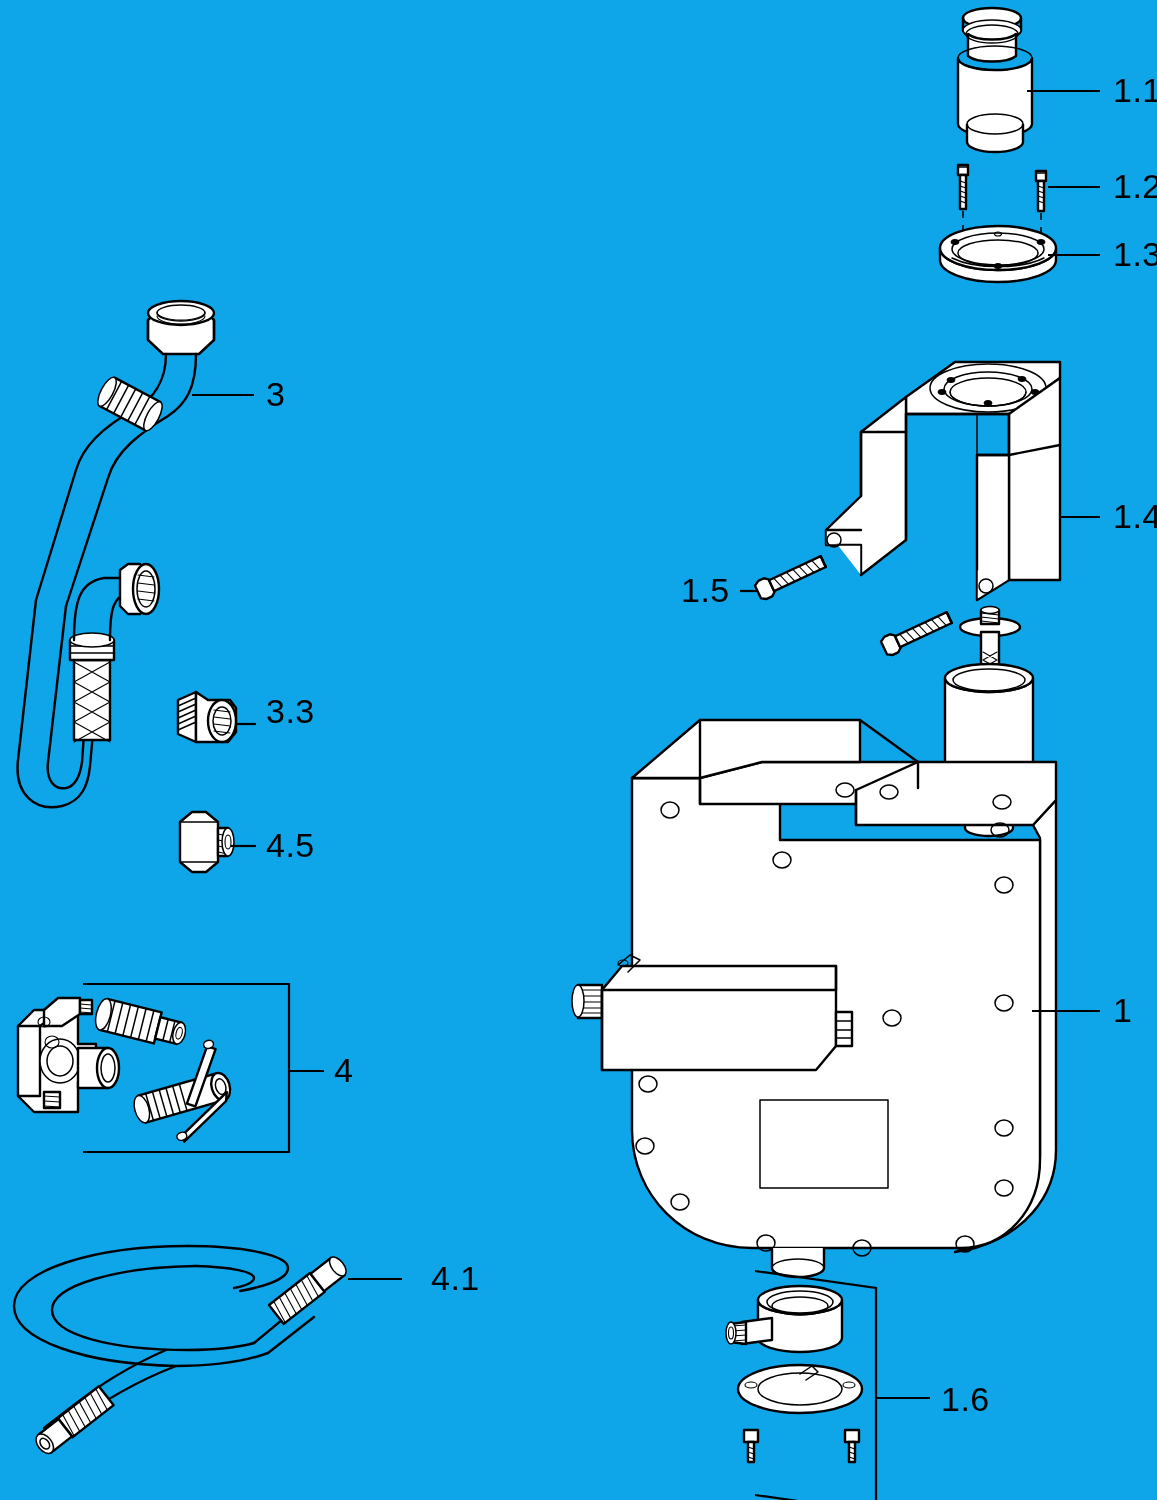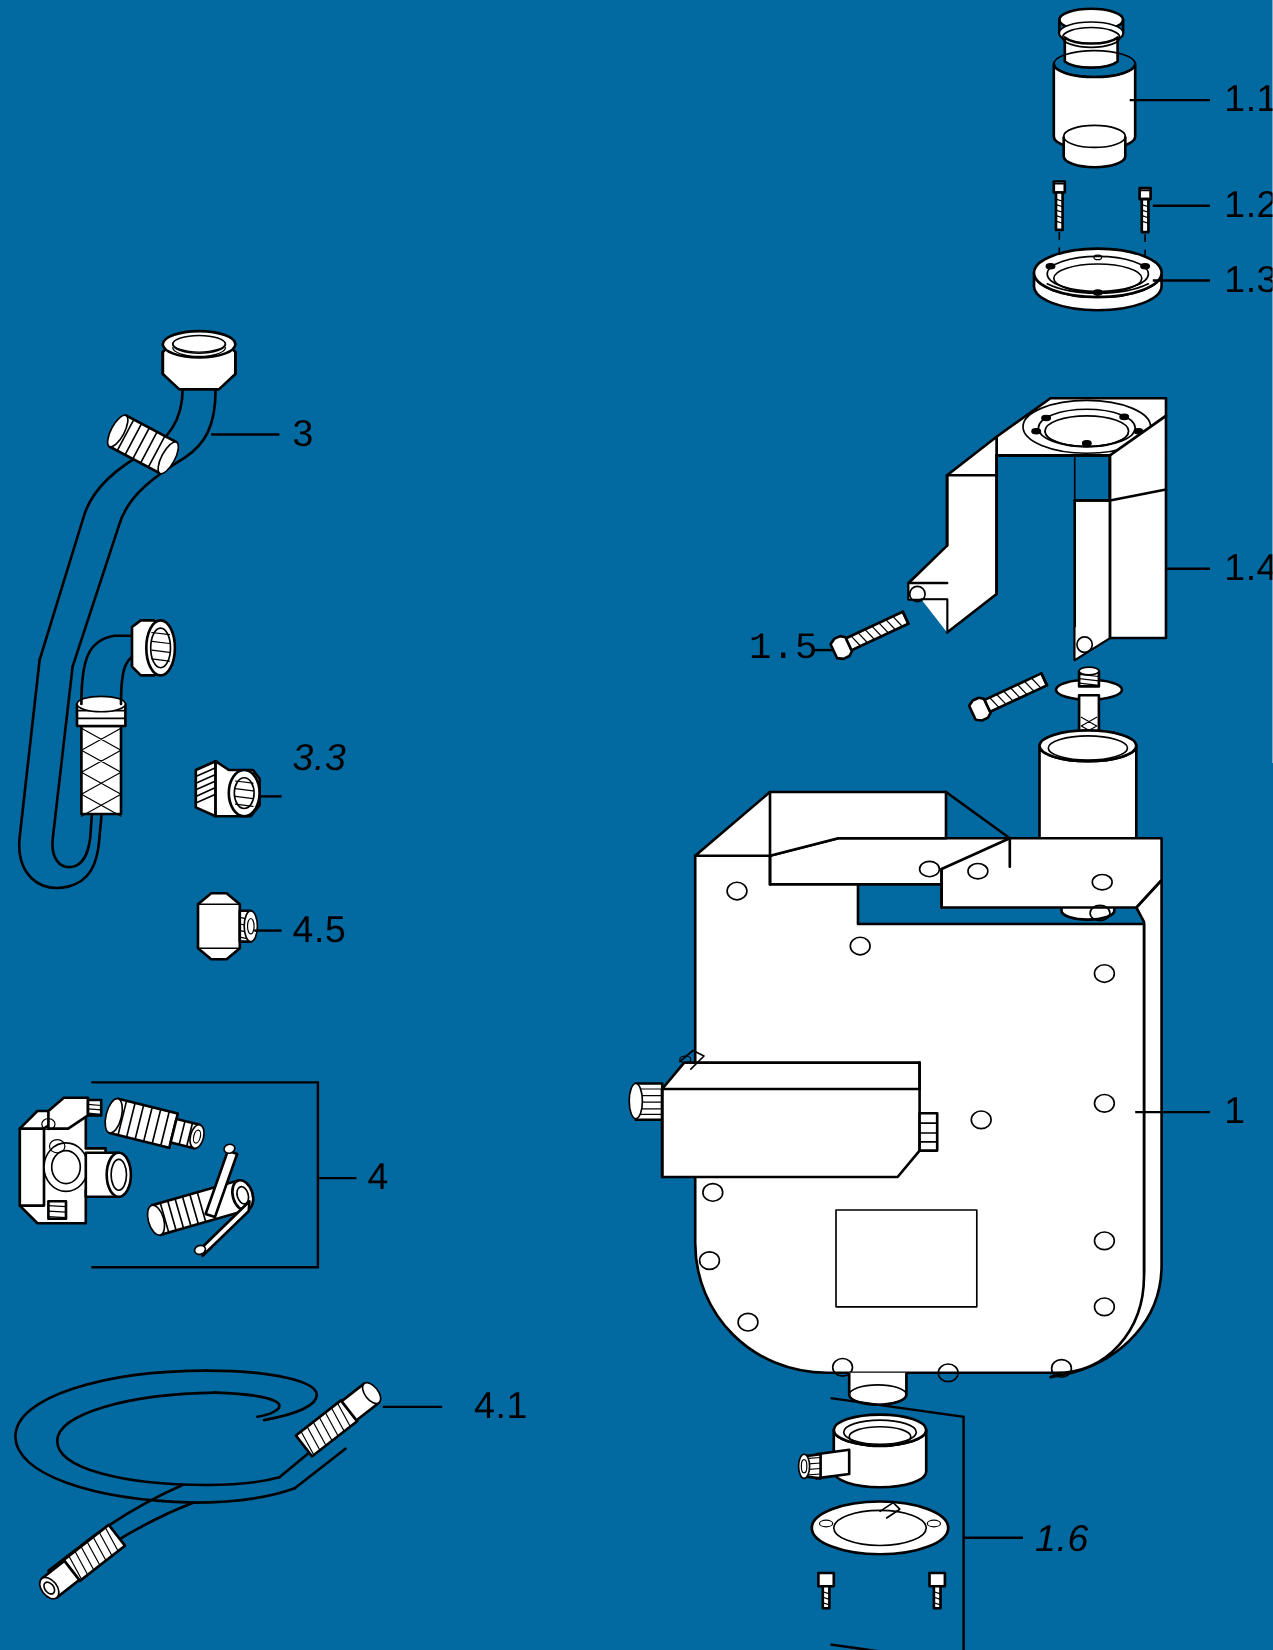--- a/index.html
+++ b/index.html
@@ -8,21 +8,21 @@
     padding: 0;
     background: #ffffff;
   }
   body {
     font-family: "Liberation Sans", sans-serif;
   }
   #sheet {
     position: relative;
     width: 1157px;
     height: 1500px;
-    background: #0369a1;
+    background: #0ea5e9;
     overflow: hidden;
   }
   #sheet svg {
     position: absolute;
     top: 0;
     left: 0;
   }
   .label {
     position: absolute;
     font-family: "Liberation Sans", sans-serif;
@@ -454,22 +454,22 @@
     <line class="lead" x1="231" y1="846" x2="256" y2="846"></line>
     <line class="lead" x1="289" y1="1071" x2="324" y2="1071"></line>
     <line class="lead" x1="348" y1="1279" x2="402" y2="1279"></line>
   </g>
 </svg>
 
 <div class="label" style="left:1113px; top:73px;">1.1</div>
 <div class="label" style="left:1113px; top:169px;">1.2</div>
 <div class="label" style="left:1113px; top:237px;">1.3</div>
 <div class="label" style="left:1113px; top:499px;">1.4</div>
-<div class="label" style="left:681px; top:573px;font-family:Liberation Mono, monospace;">1.5</div>
-<div class="label" style="left:941px; top:1382px;font-style:italic;">1.6</div>
+<div class="label" style="left:681px; top:573px;">1.5</div>
+<div class="label" style="left:941px; top:1382px;">1.6</div>
 <div class="label" style="left:1113px; top:993px;">1</div>
 <div class="label" style="left:266px; top:377px;">3</div>
-<div class="label" style="left:266px; top:672px;font-style:italic;">3.3</div>
+<div class="label" style="left:266px; top:694px;">3.3</div>
 <div class="label" style="left:266px; top:828px;">4.5</div>
 <div class="label" style="left:334px; top:1053px;">4</div>
 <div class="label" style="left:411px; top:1261px;margin-left:20px;">4.1</div>
 
 </div>
 
 </body></html>

